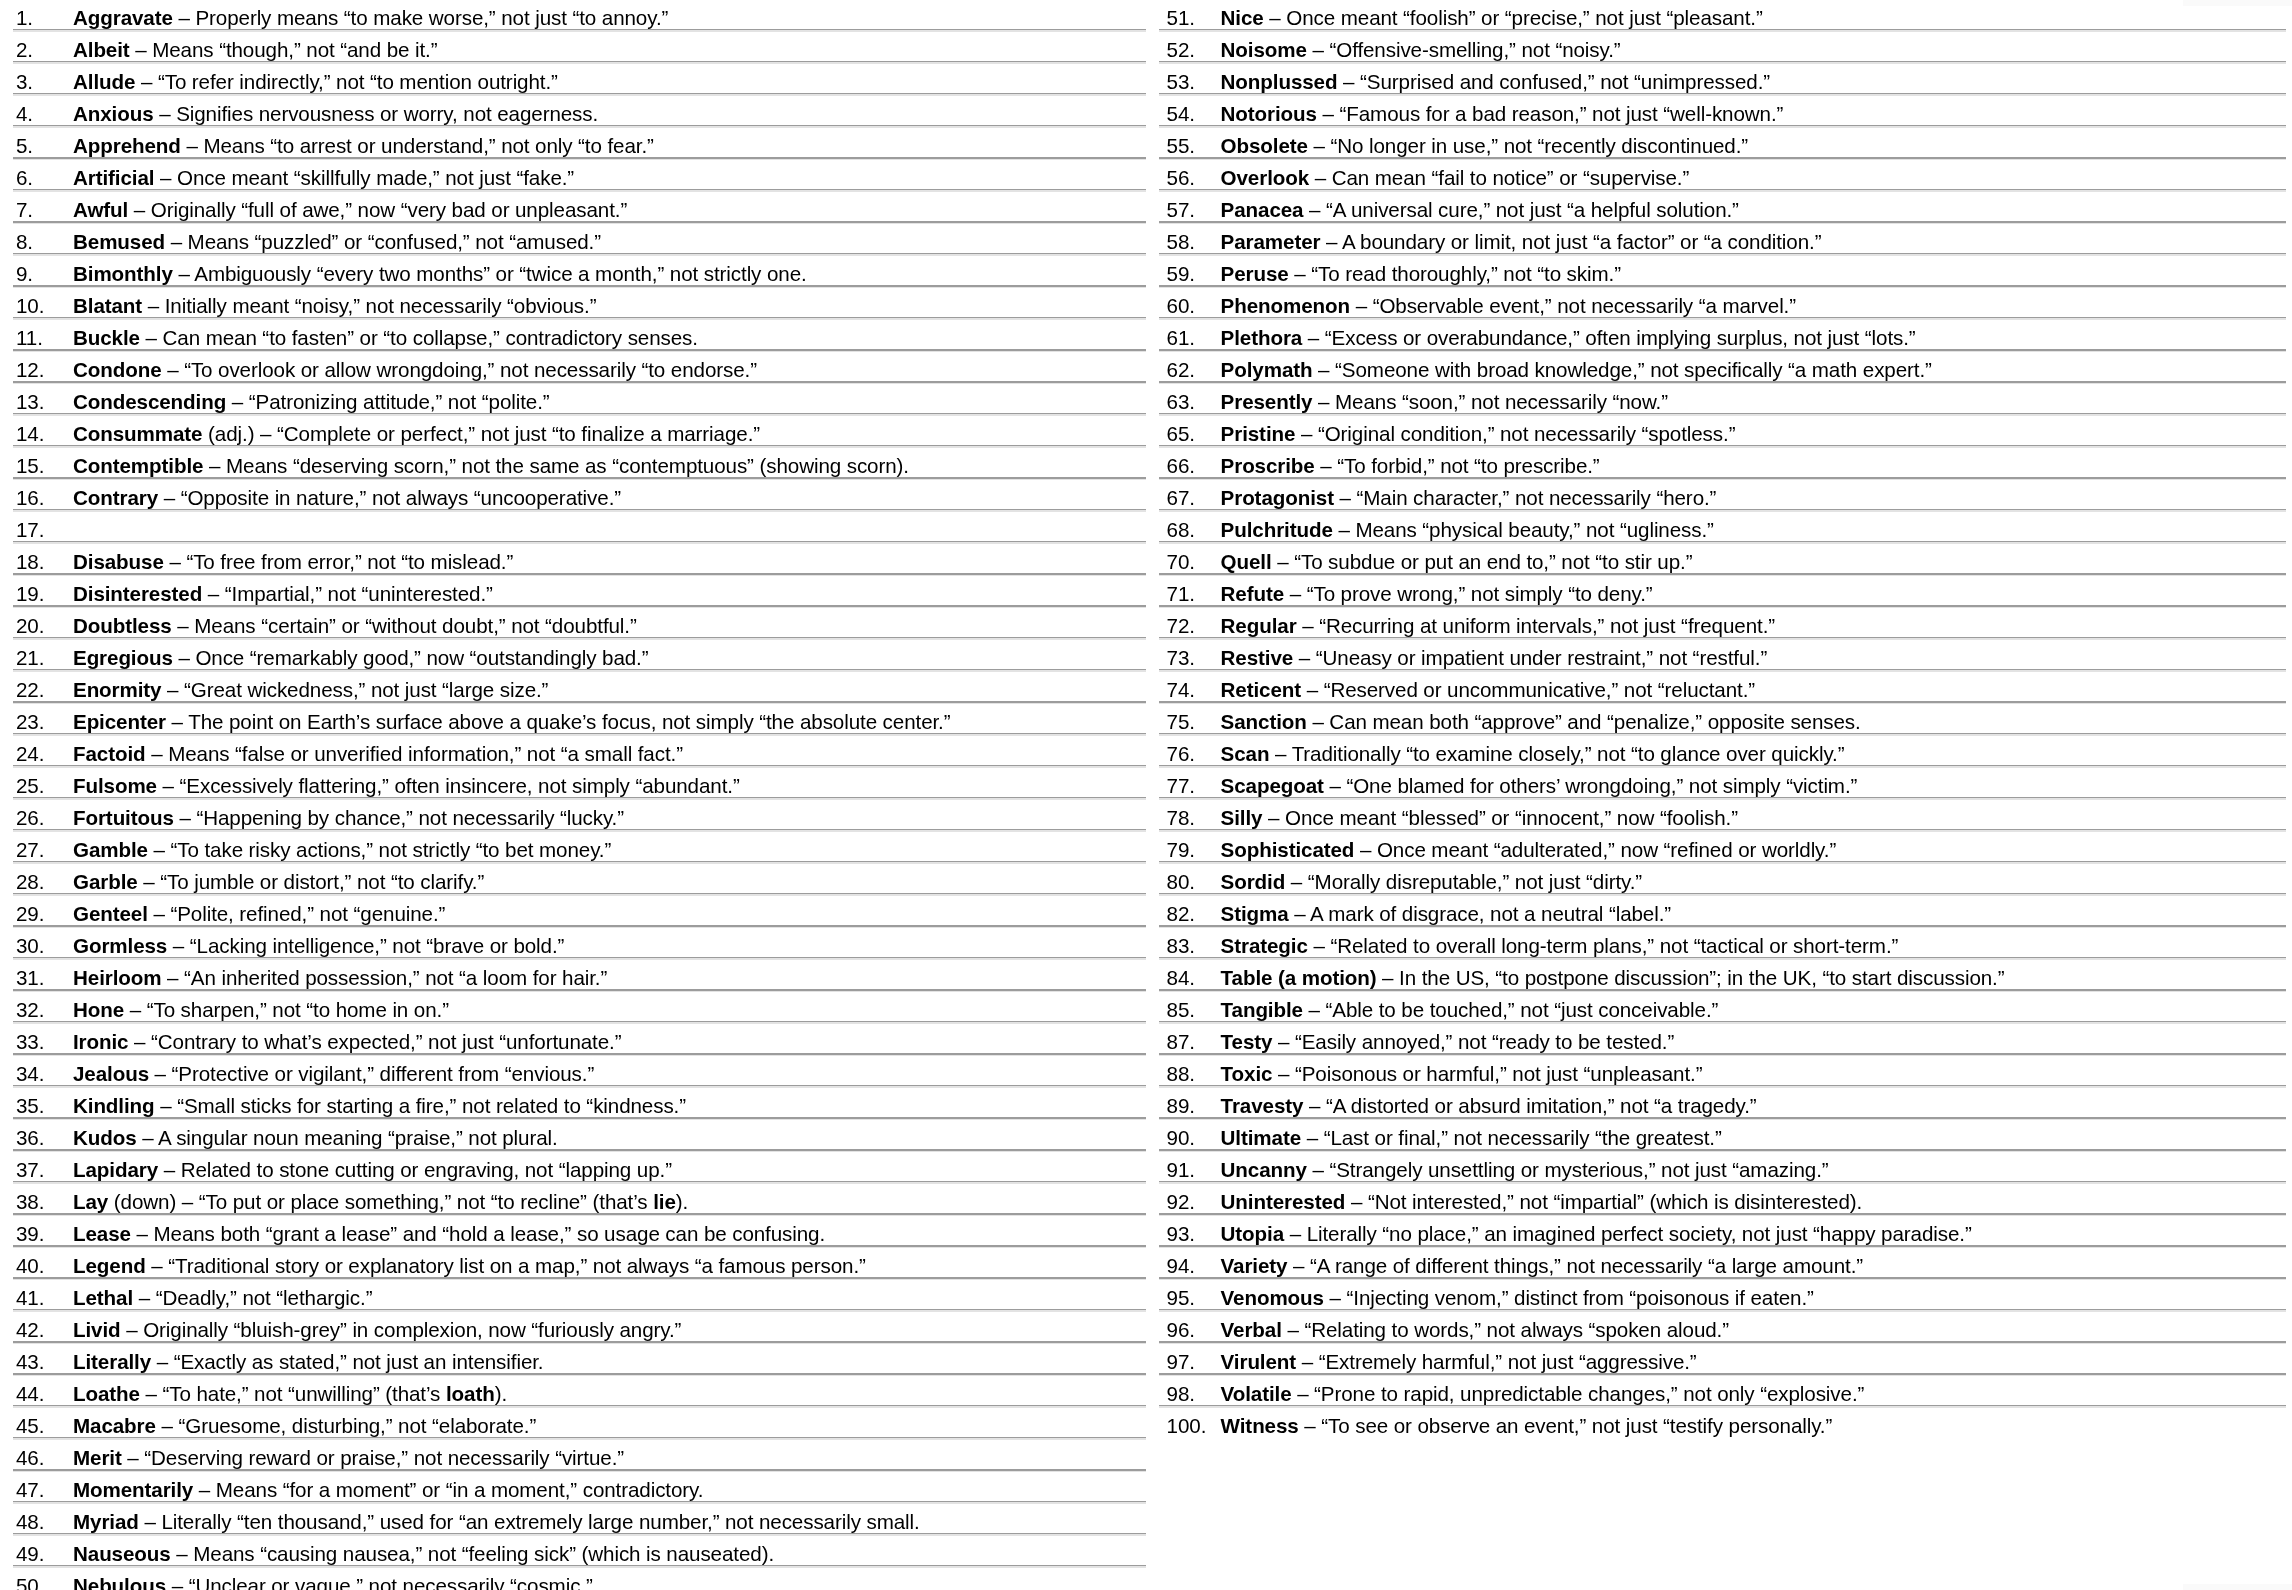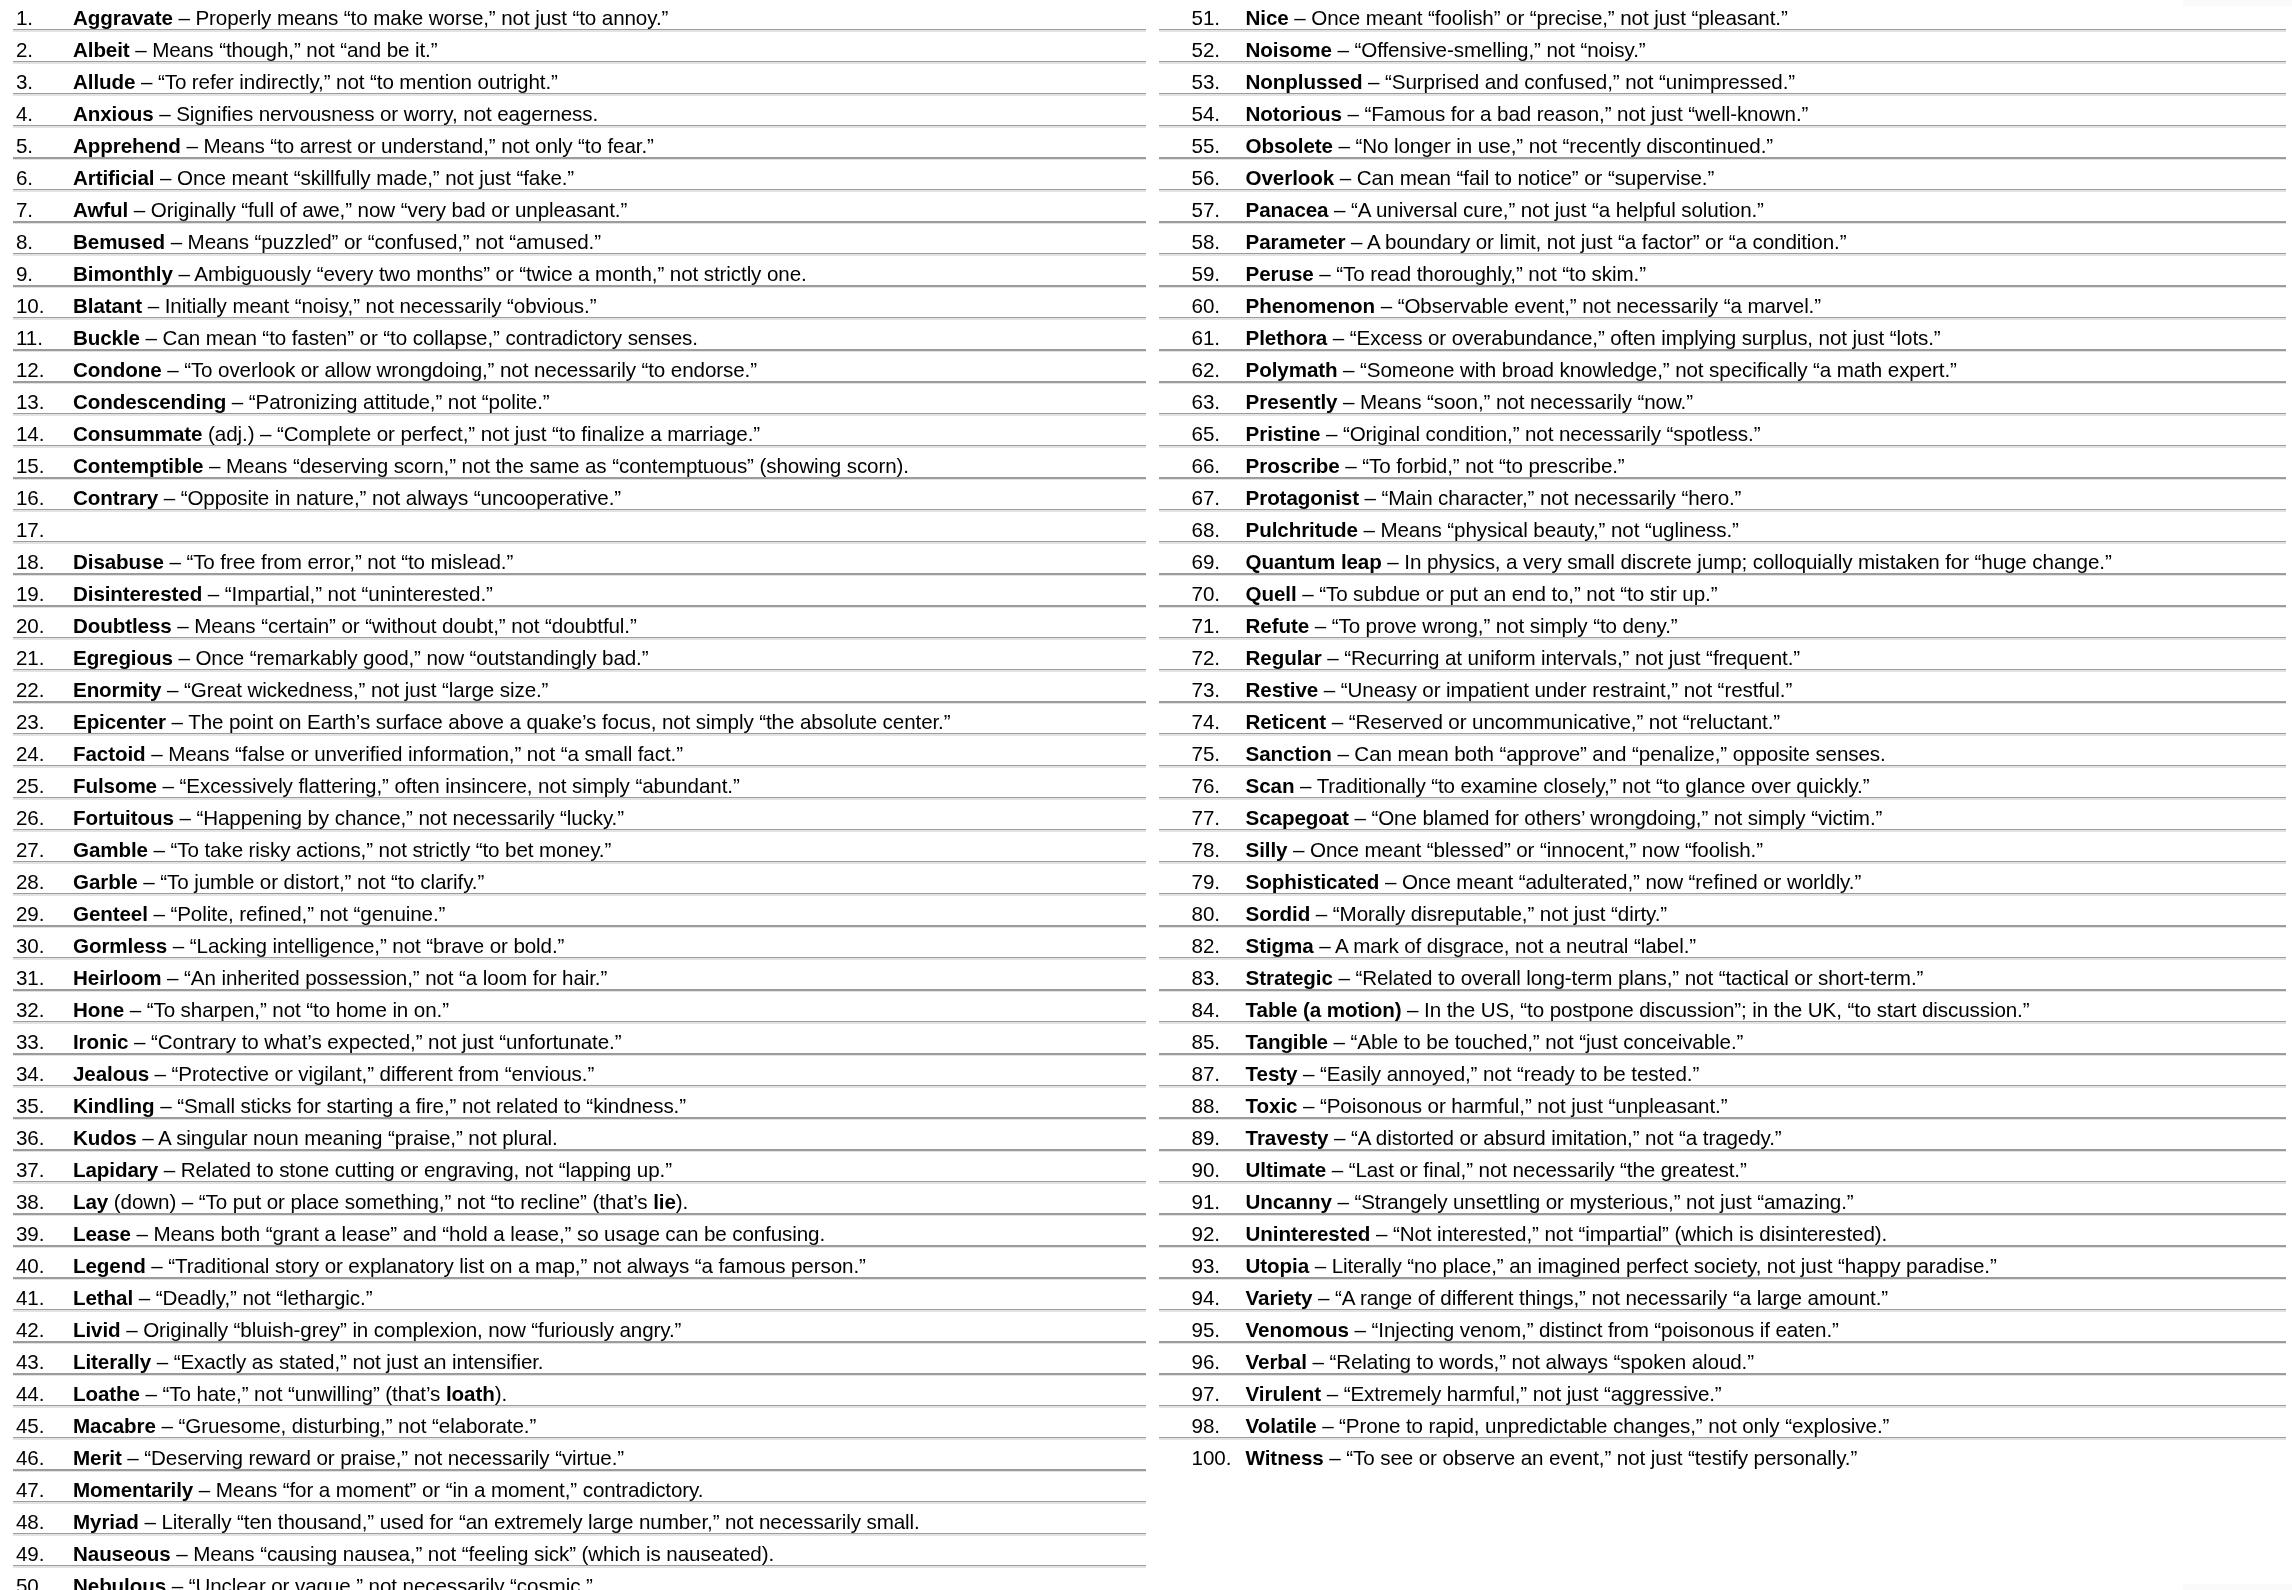--- a/index.html
+++ b/index.html
@@ -24,21 +24,21 @@
     box-sizing: border-box;
     padding-top: 3.6px;
     white-space: nowrap;
     font-size: 20.6px;
     line-height: 1;
     letter-spacing: -0.1px;
   }
   .col-left  .row { padding-left: 16px; }
   .col-right .row { padding-left: 20.6px; }
   .num { display: inline-block; flex: 0 0 auto; width: 57px; }
-  .col-right .num { width: 54px; margin-left: 25px; }
+  .col-right .num { width: 54px; }
   .txt b, b.word { font-weight: 700; }
   .row::after {
     content: "";
     position: absolute;
     bottom: 0; left: 13.4px; right: 0;
     height: 2.7px;
     background: linear-gradient(to bottom,
       var(--sep, #9c9c9c) 0, var(--sep, #9c9c9c) 1.5px,
       var(--sep2, #e3e3e3) 1.5px, var(--sep2, #e3e3e3) 2.7px);
   }
@@ -320,24 +320,20 @@
       </div>
       <div class="row">
         <span class="num">67.</span>
         <span class="txt"><b class="word">Protagonist</b><span> – “Main character,” not necessarily “hero.”</span></span>
       </div>
       <div class="row">
         <span class="num">68.</span>
         <span class="txt"><b class="word">Pulchritude</b><span> – Means “physical beauty,” not “ugliness.”</span></span>
       </div>
       <div class="row">
-        <span class="num">69.</span>
-        <span class="txt"><b class="word">Quantum leap</b><span> – In physics, a very small discrete jump; colloquially mistaken for “huge change.”</span></span>
-      </div>
-      <div class="row">
         <span class="num">70.</span>
         <span class="txt"><b class="word">Quell</b><span> – “To subdue or put an end to,” not “to stir up.”</span></span>
       </div>
       <div class="row">
         <span class="num">71.</span>
         <span class="txt"><b class="word">Refute</b><span> – “To prove wrong,” not simply “to deny.”</span></span>
       </div>
       <div class="row">
         <span class="num">72.</span>
         <span class="txt"><b class="word">Regular</b><span> – “Recurring at uniform intervals,” not just “frequent.”</span></span>

